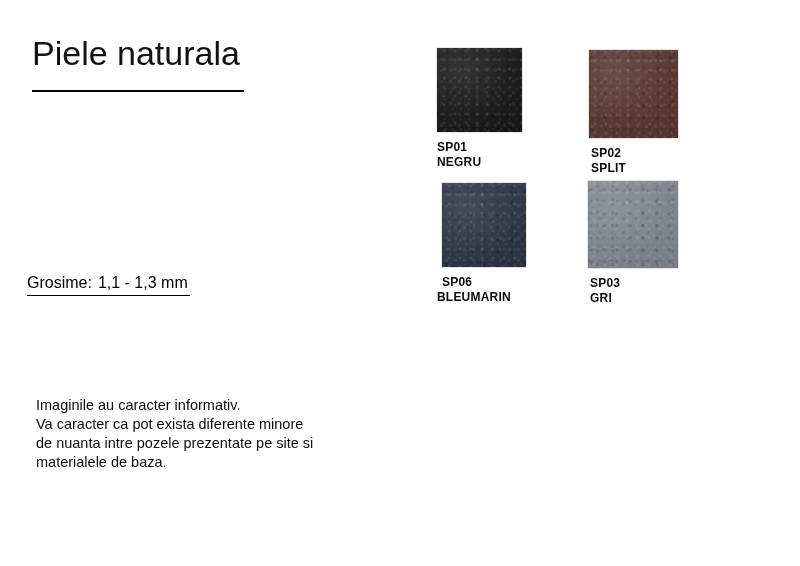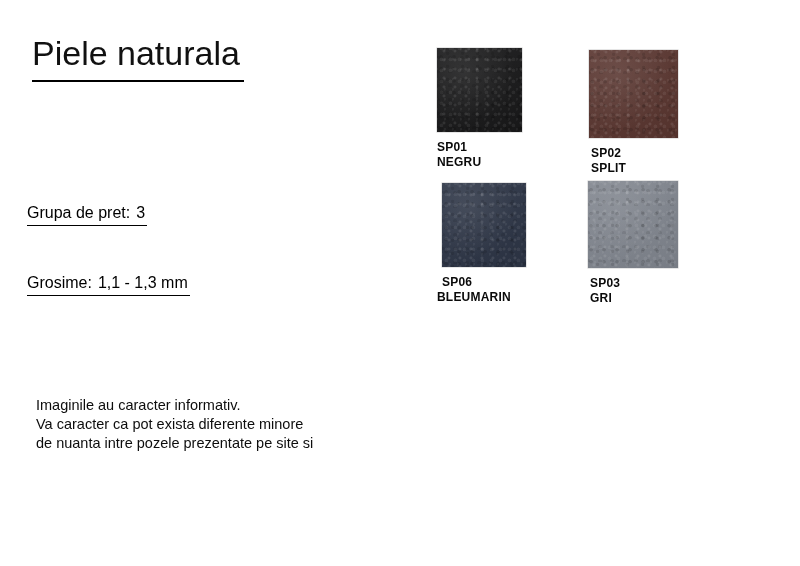--- a/index.html
+++ b/index.html
@@ -37,21 +37,21 @@
     font-weight: 400;
     letter-spacing: 0px;
     white-space: nowrap;
     display: block;
     color: #111111;
   }
   .title-line .ul {
     display: inline-block;
     border-bottom: 2px solid #000;
     padding-right: 4px;
-    padding-bottom: 7px;
+    padding-bottom: 17px;
   }
   .title-line.second {
     margin-top: 6px;
   }
 
   .spec {
     position: absolute;
     left: 27px;
     font-size: 16px;
     line-height: 20px;
@@ -147,32 +147,30 @@
 </style>
 </head>
 <body style="background: rgb(255, 255, 255);">
 
 <div class="left-col">
 
   <div class="title-block">
     <span class="title-line"><span class="ul">Piele naturala</span></span>
   </div>
 
-  <div class="spec spec-price">
-    <span class="ul"><span>Grupa de pret:</span><span class="gap"></span><span>3</span></span>
-  </div>
 
   <div class="spec spec-thickness">
     <span class="ul"><span>Grosime:</span><span class="gap"></span><span>1,1 - 1,3 mm</span></span>
   </div>
 
   <div class="disclaimer">
     <div>Imaginile au caracter informativ.</div>
     <div>Va caracter ca pot exista diferente minore</div>
     <div>de nuanta intre pozele prezentate pe site si</div>
+    <div>materialele de baza.</div>
   </div>
 
 </div>
 
 <div class="swatch-area">
 
   <div class="swatch-cell c-sp01">
     <div class="chip sz-a" style="background-color: rgb(25, 25, 26);">
       <div class="sheen"></div>
       <div class="grain"></div>

